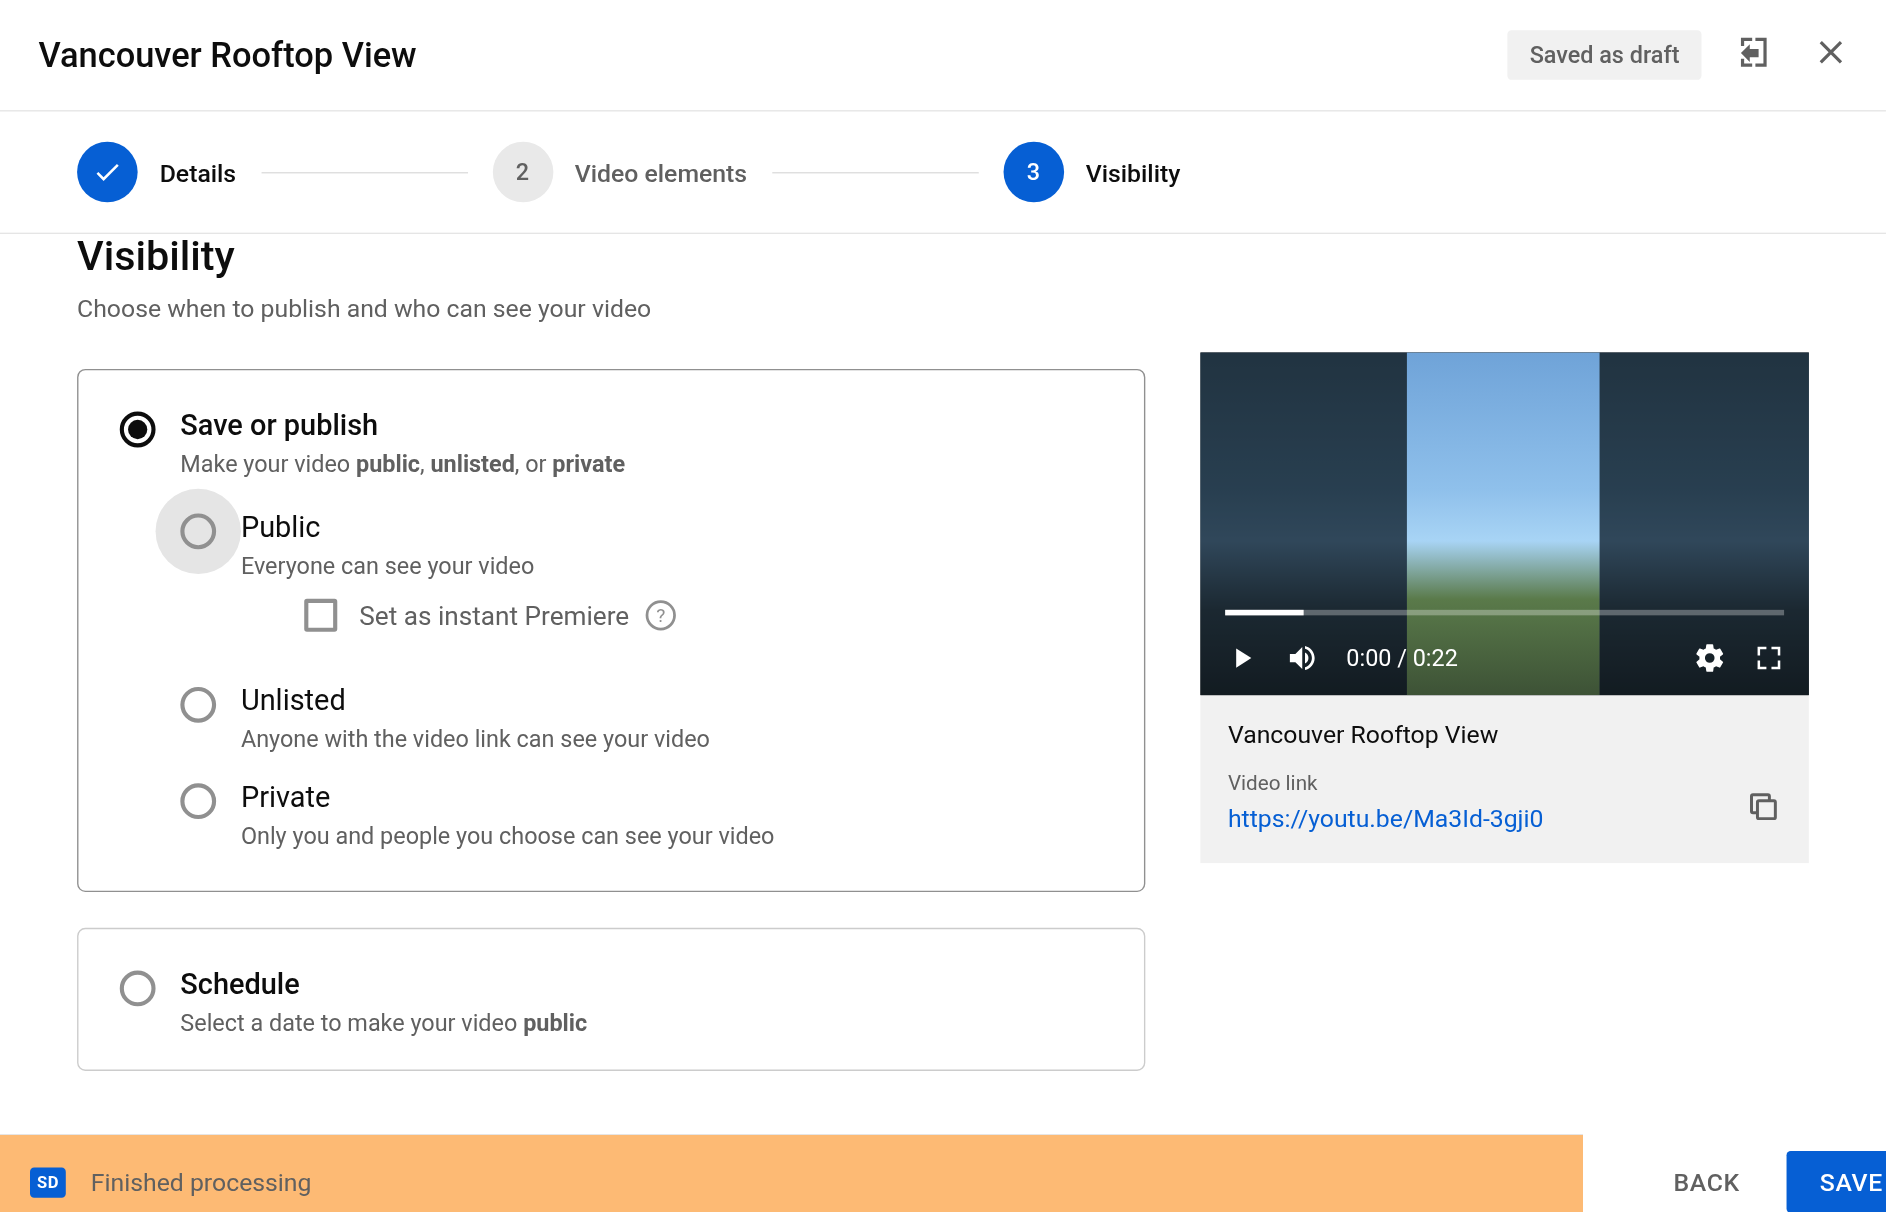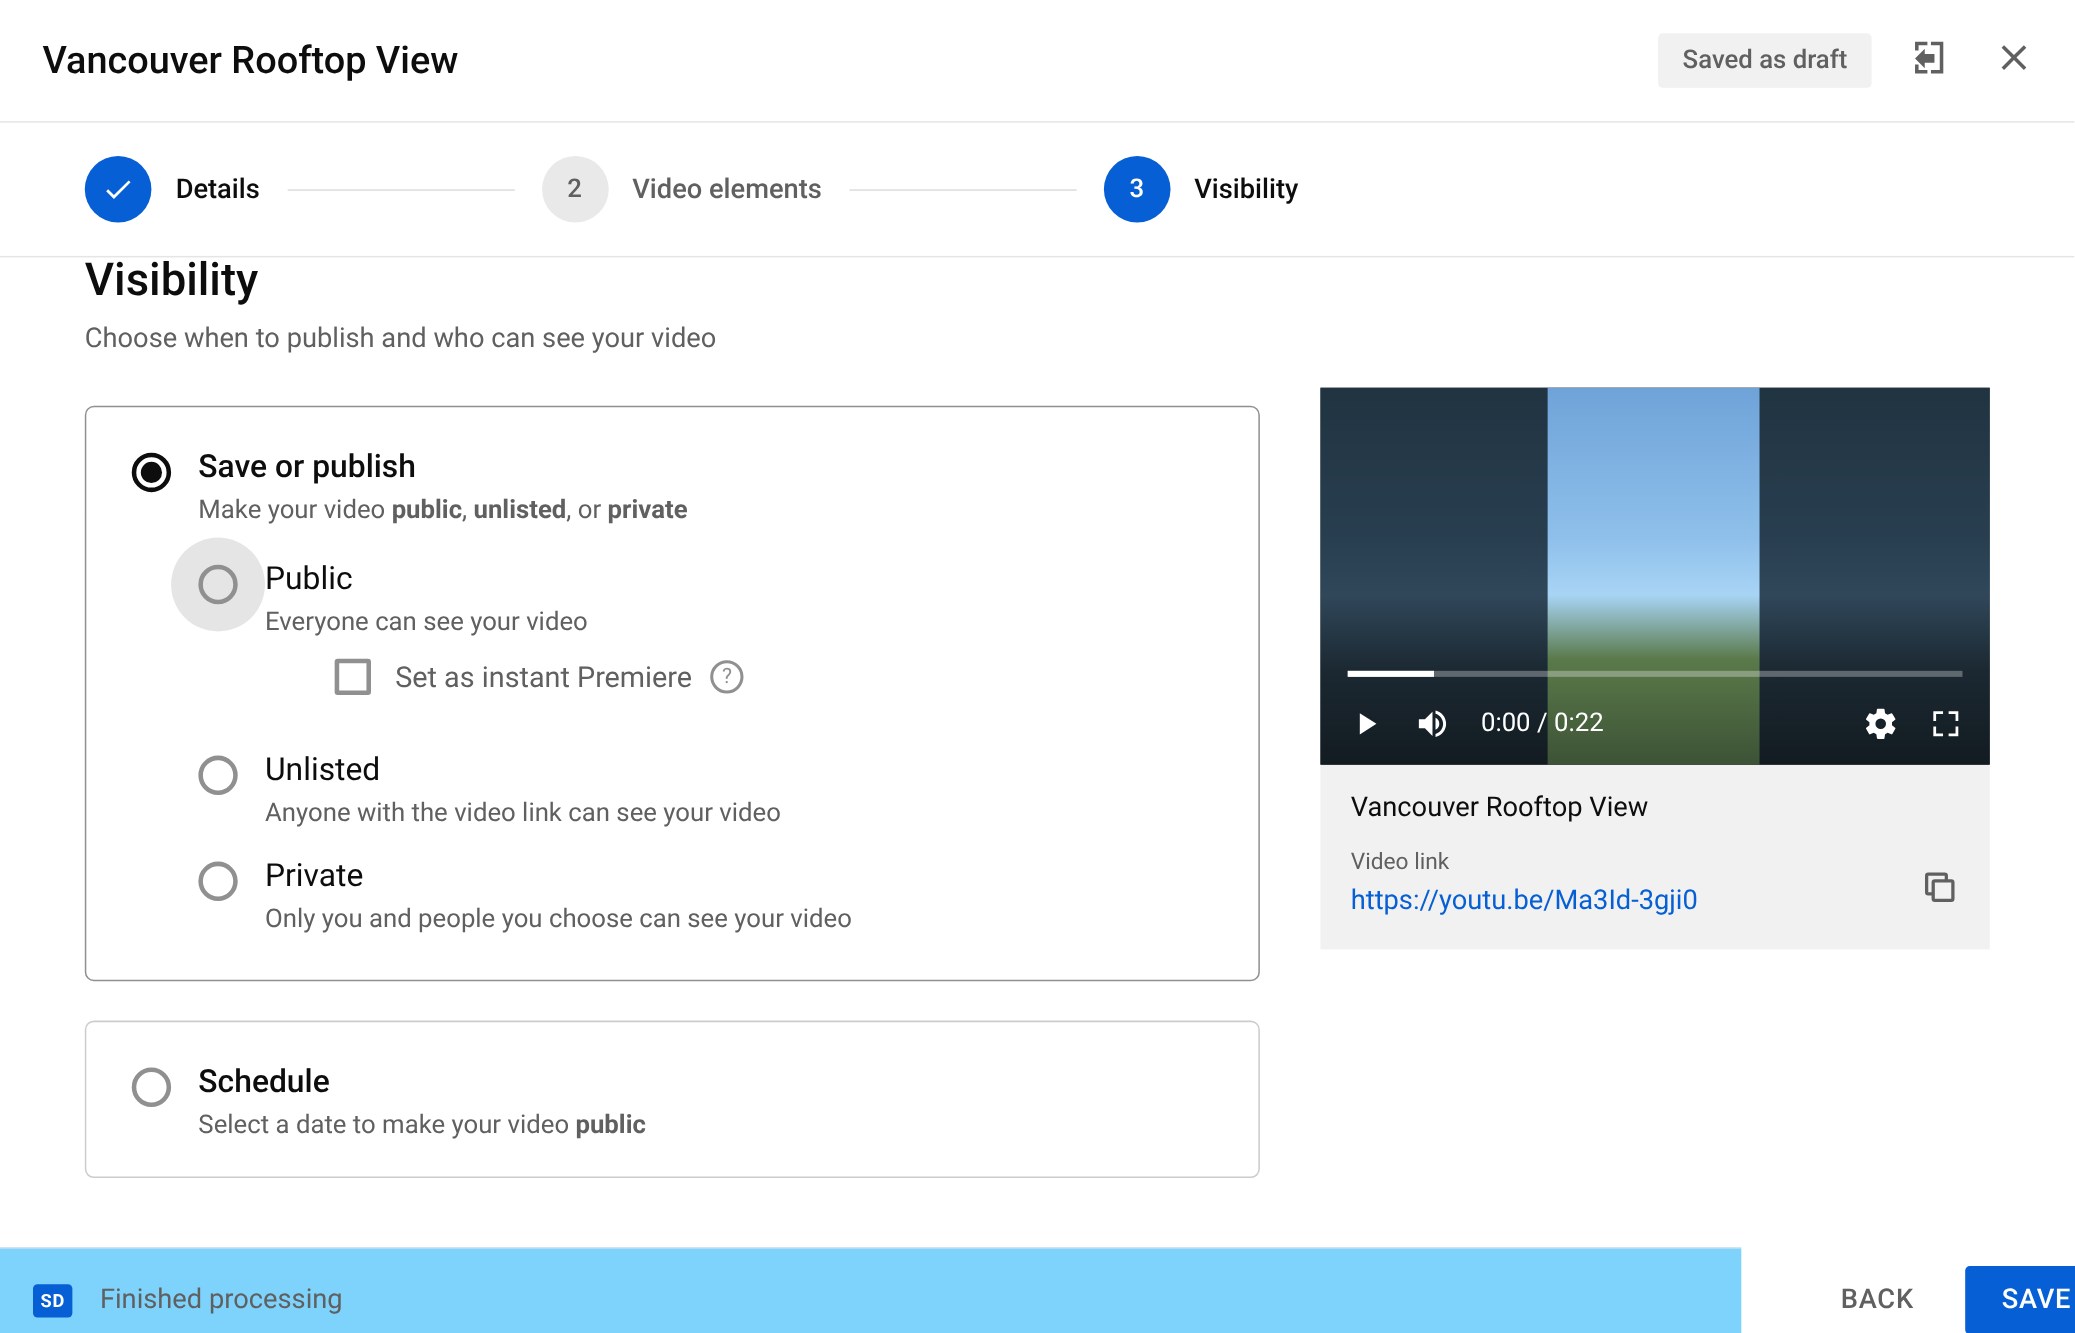--- a/index.html
+++ b/index.html
@@ -146,21 +146,21 @@
   .vm-title { font-size:18px; color:#0d0d0d; margin-bottom: 16px; }
   .vm-row { display:flex; align-items:flex-end; }
   .vm-left { flex:1; }
   .vm-label { font-size:15px; color:#606060; margin-bottom:6px; }
   .vm-link { font-size:18px; color:#065fd4; cursor:pointer; }
   .copy-icon { cursor:pointer; margin-left:12px; margin-bottom:2px; }
   
   .footer {
     position: fixed; bottom: 0; left: 0; right: 0;
     border-top: 1px solid #e5e5e5;
-    display:flex; align-items:center; padding: 16px 30px; background:#7dd3fc;
+    display:flex; align-items:center; padding: 16px 30px; background:#fdba74;
     width: 1583px;
   }
   .footer-inner { display:flex; align-items:center; width:1370px;}
   .sd-badge {
     background:#065fd4; color:#fff; font-size:12px; font-weight:700;
     padding:4px 5px; border-radius:3px; margin-right: 18px; letter-spacing:0.5px;
   }
   .footer-status { font-size:18px; color:#606060; flex:1; }
   .btn-back {
     font-size:18px; font-weight:500; color:#606060; padding: 12px 22px;

